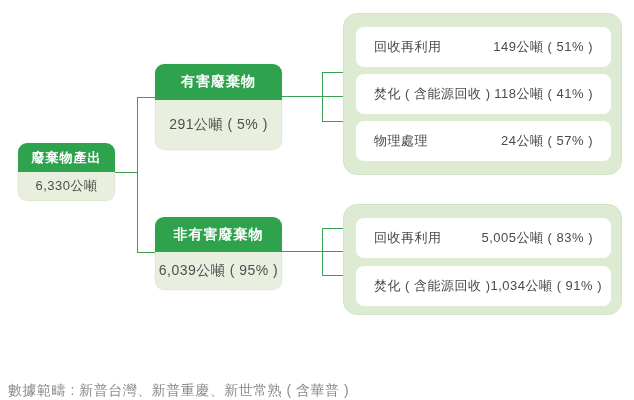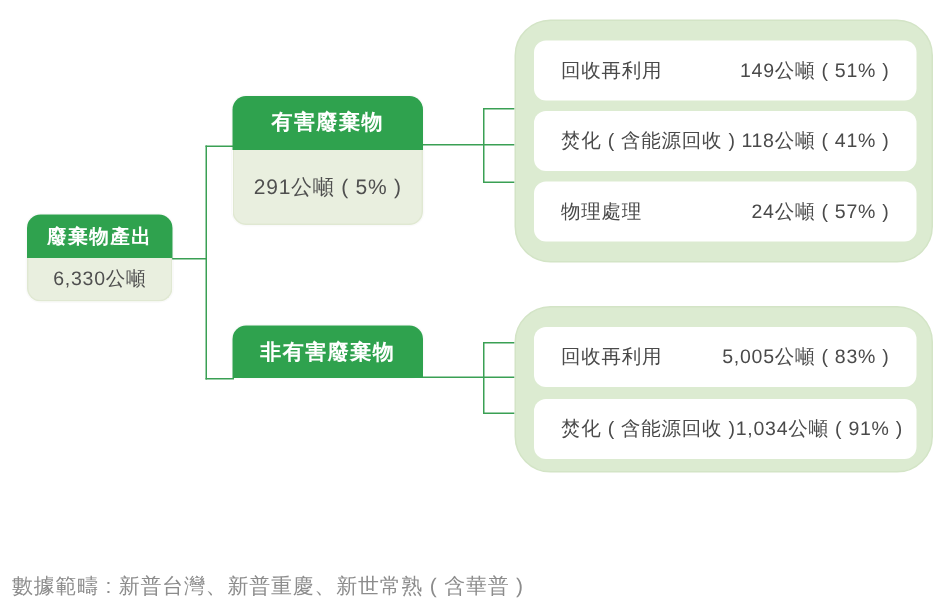--- a/index.html
+++ b/index.html
@@ -23,21 +23,21 @@
     display:flex;align-items:center;justify-content:center;
     color:#4f4f4f;border:1px solid #e0e8d2;border-top:none;box-sizing:border-box;
     letter-spacing:0.5px;
   }
   .root .node-header{font-size:13px;}
   .root .node-body{font-size:13px;}
   .branch .node-header{font-size:14px;}
   .branch .node-body{font-size:14px;}
   
   .panel{
-    position:absolute;background:#dcebd1;border-radius:24px;
+    position:absolute;background:#dcebd1;border-radius:14px;
     box-sizing:border-box;padding:13px 10px 0 12px;border:1px solid #d3e4c6;
   }
   .leaf-row{
     background:#ffffff;border-radius:8px;height:40px;margin-bottom:7px;
     display:flex;align-items:center;justify-content:space-between;
     padding:0 18px;font-size:13px;color:#4a4a4a;font-weight:500;
     letter-spacing:0.5px;
   }
   .leaf-row .leaf-value{text-align:left;white-space:nowrap;}
   .leaf-row .leaf-label{white-space:nowrap;}
@@ -73,20 +73,21 @@
     <div class="node-body" style="height:29px;">6,330公噸</div>
   </div>
 
   <div class="node branch" style="left:155px;top:64px;width:127px;">
     <div class="node-header" style="height:36px;">有害廢棄物</div>
     <div class="node-body" style="height:50px;">291公噸 ( 5% )</div>
   </div>
 
   <div class="node branch" style="left:155px;top:217px;width:127px;text-align:right;">
     <div class="node-header" style="height:35px;">非有害廢棄物</div>
+    <div class="node-body" style="height:38px;">6,039公噸 ( 95% )</div>
   </div>
 
   <div class="panel top-panel" style="left:343px;top:13px;width:279px;height:162px;">
     <div class="leaf-row">
       <span class="leaf-label">回收再利用</span>
       <span class="leaf-value">149公噸 ( 51% )</span>
     </div>
     <div class="leaf-row">
       <span class="leaf-label">焚化 ( 含能源回收 )</span>
       <span class="leaf-value">118公噸 ( 41% )</span>

